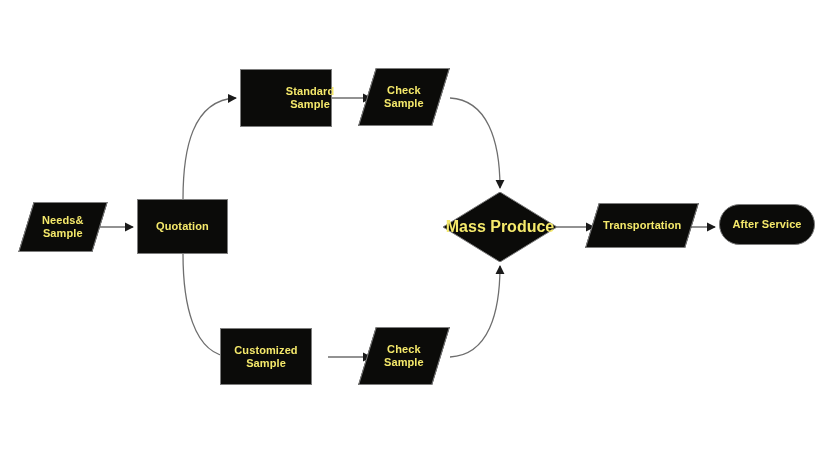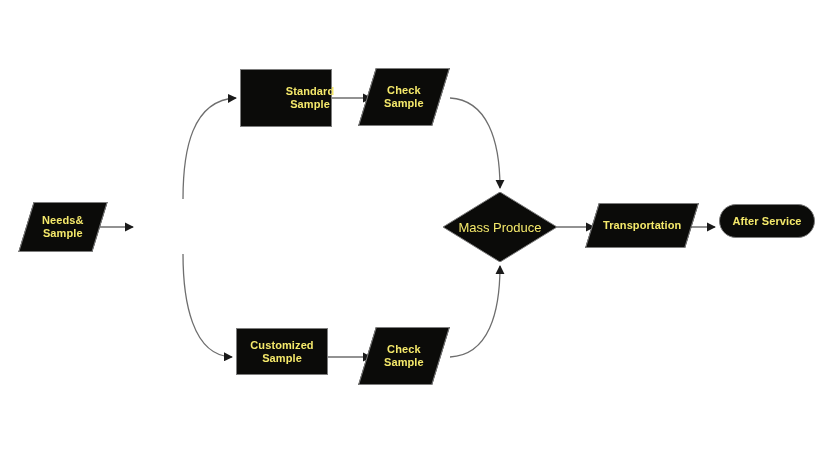--- a/index.html
+++ b/index.html
@@ -70,22 +70,22 @@
   .diamond-shape {
     position: absolute;
     left: 0;
     top: 0;
     width: 100%;
     height: 100%;
   }
   .diamond-label {
     position: relative;
     color: #f5e96b;
-    font-weight: normal;
-    font-size: 13px;
+    font-weight: bold;
+    font-size: 16px;
     text-align: center;
     z-index: 3;
     white-space: nowrap;
   }
 </style>
 </head>
 <body>
 
 <div id="canvas">
 
@@ -115,49 +115,52 @@
 
       <path d="M 678 227 L 715 227"></path>
     </g>
   </svg>
 
   <div class="node para" style="left:26px; top:202px; width:74px; height:50px;">
     <span class="label">Needs&amp;
 Sample</span>
   </div>
 
+  <div class="node rect" style="left:137px; top:199px; width:91px; height:55px;">
+    <span class="label">Quotation</span>
+  </div>
 
   <div class="node rect" style="left:240px; top:69px; width:92px; height:58px;padding-left:48px;">
     <span class="label">Standard
 Sample</span>
   </div>
 
   <div class="node para" style="left:367px; top:68px; width:74px; height:58px;">
     <span class="label">Check
 Sample</span>
   </div>
 
-  <div class="node rect" style="left:236px; top:328px; width:92px; height:47px;">
+  <div class="node rect" style="left:220px; top:328px; width:92px; height:57px;">
     <span class="label">Customized
 Sample</span>
   </div>
 
   <div class="node para" style="left:367px; top:327px; width:74px; height:58px;">
     <span class="label">Check
 Sample</span>
   </div>
 
   <div class="diamond-wrap" style="left:443px; top:192px; width:114px; height:70px;">
     <svg class="diamond-shape" viewBox="0 0 114 70" preserveAspectRatio="none" xmlns="http://www.w3.org/2000/svg">
       <polygon points="57,0 114,35 57,70 0,35" fill="#0b0b09" stroke="#7d7d7d" stroke-width="1"></polygon>
     </svg>
     <span class="diamond-label">Mass Produce</span>
   </div>
 
   <div class="node para" style="left:592px; top:203px; width:100px; height:45px;">
     <span class="label">Transportation</span>
   </div>
 
-  <div class="node stadium" style="left:719px; top:204px; width:96px; height:34px;">
+  <div class="node stadium" style="left:719px; top:204px; width:96px; height:41px;">
     <span class="label">After Service</span>
   </div>
 
 </div>
 
 </body></html>

